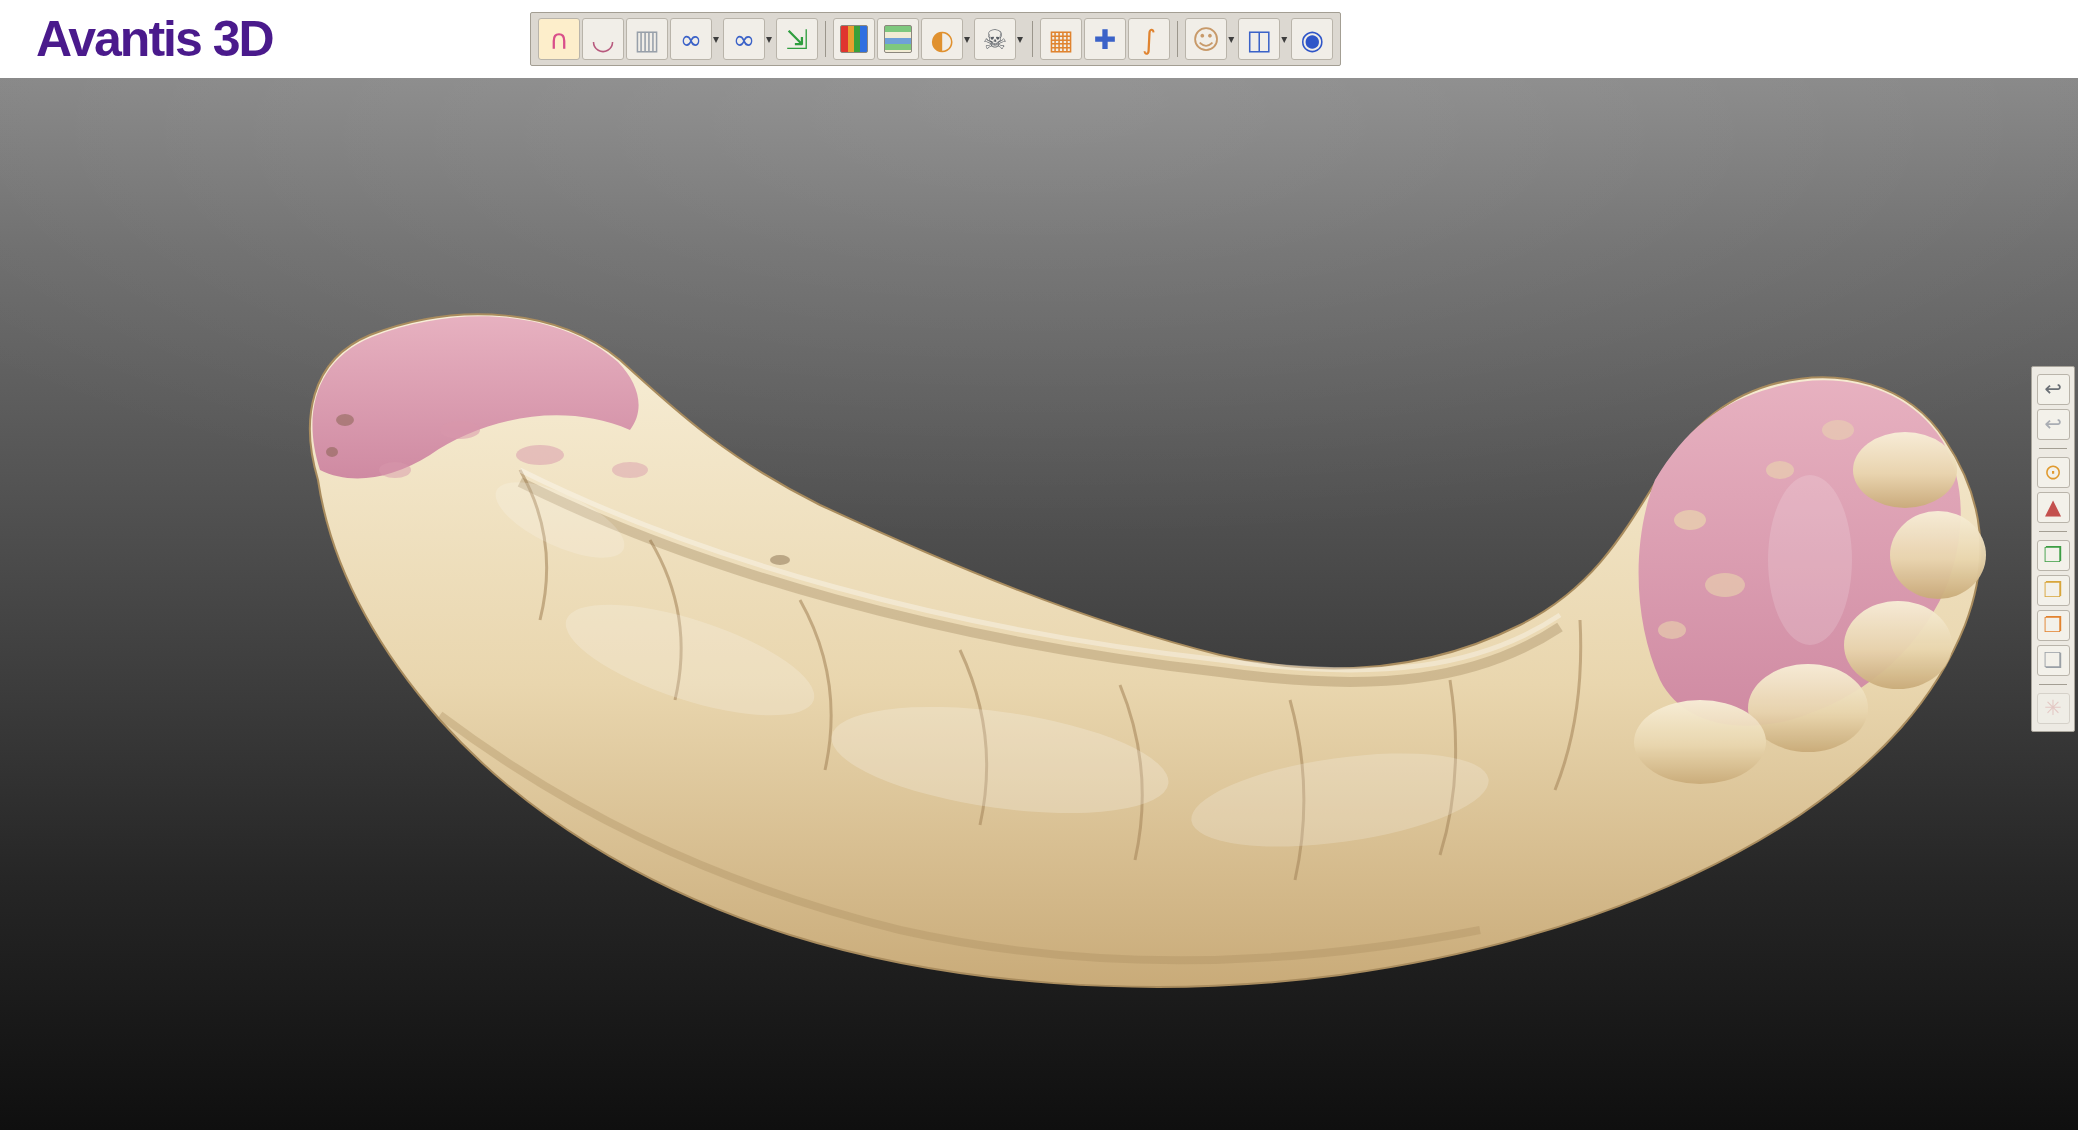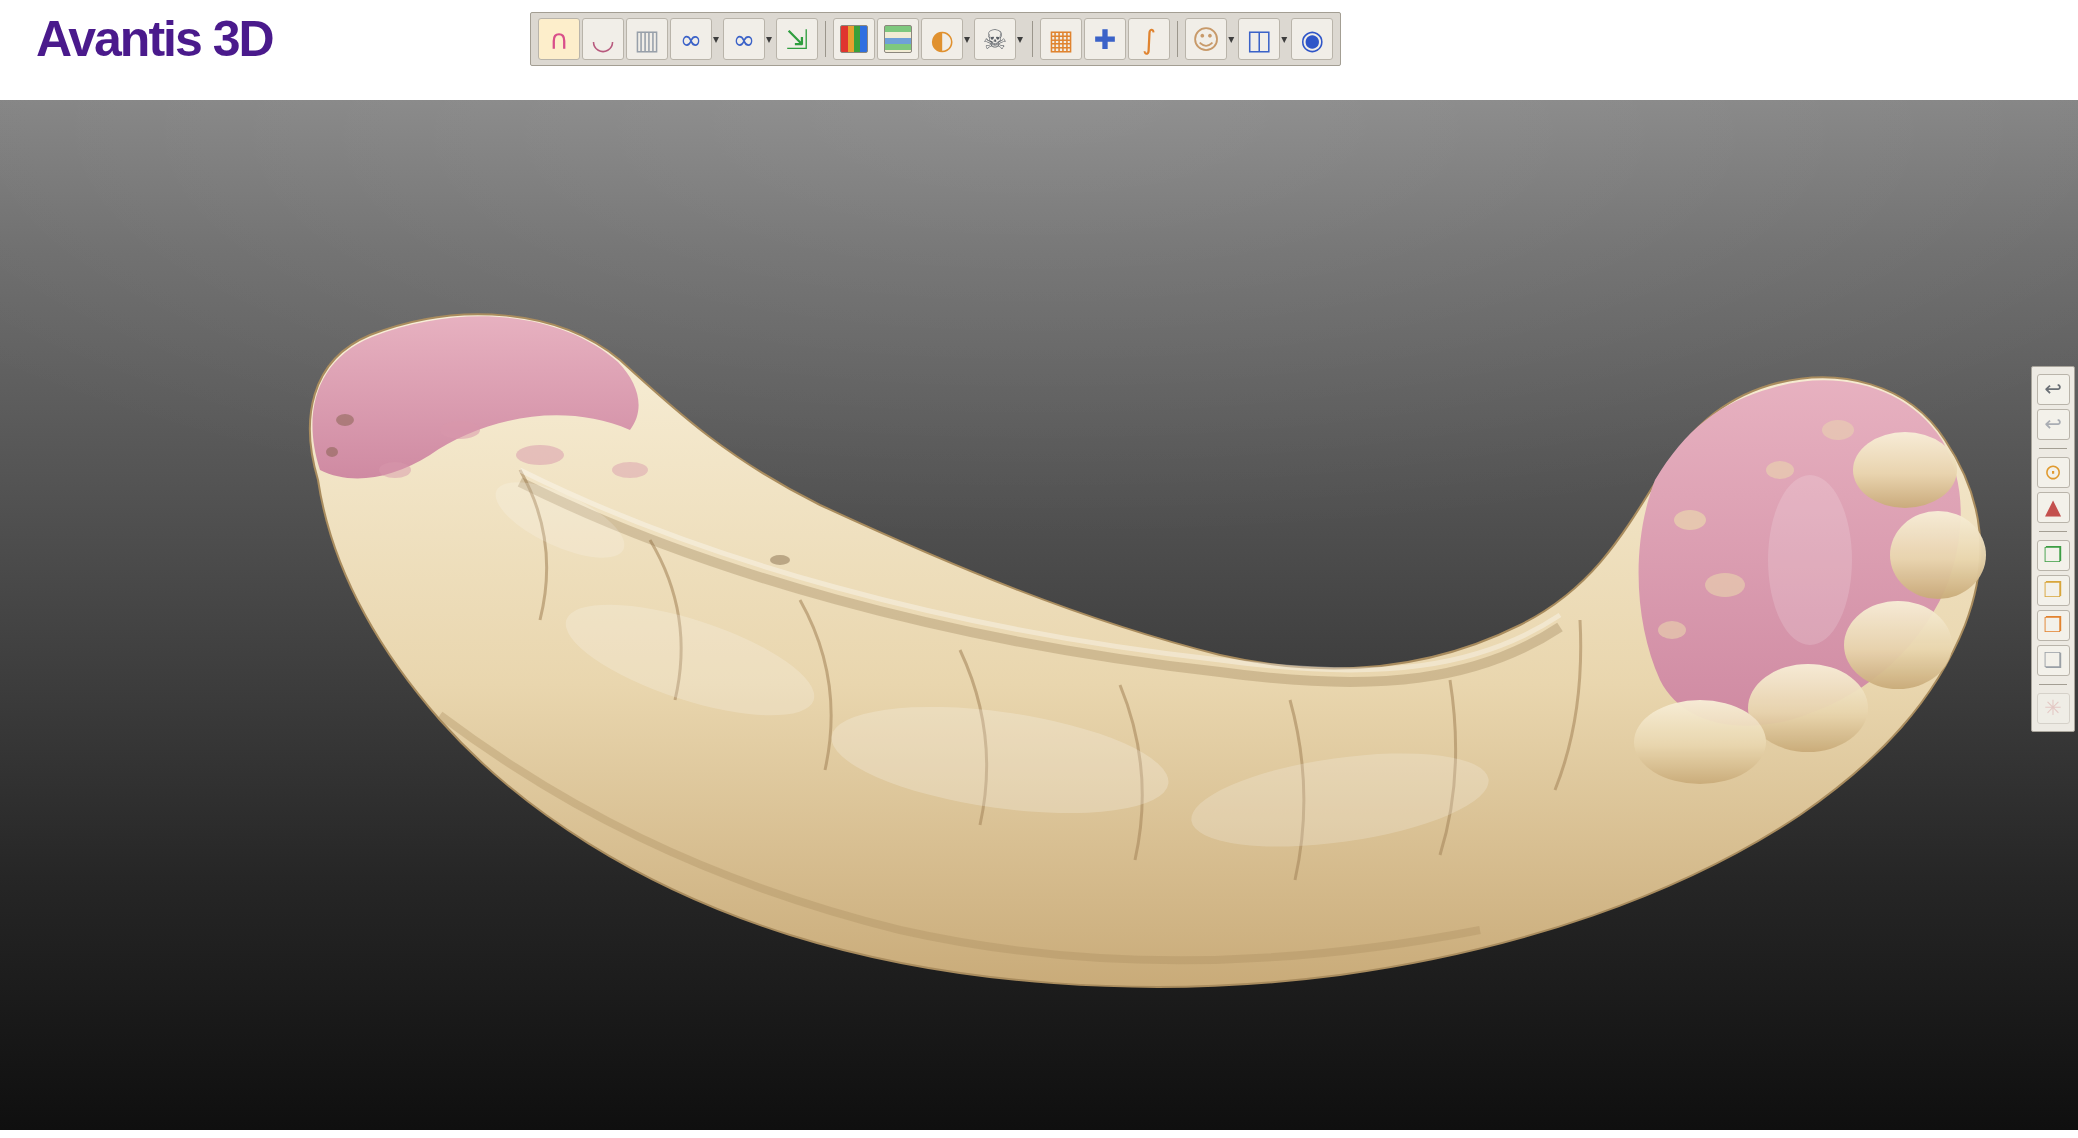--- a/index.html
+++ b/index.html
@@ -1,19 +1,19 @@
 <!DOCTYPE html>
 <html><head>
 <meta charset="utf-8">
 <style>
   html,body{margin:0;padding:0;background:#ffffff;font-family:"Liberation Sans",sans-serif;}
   .page{position:relative;width:2078px;height:1138px;overflow:hidden;background:#ffffff;}
 
   
-  .header{position:absolute;left:0;top:0;width:2078px;height:100px;background:#ffffff;z-index:5;}
+  .header{position:absolute;left:0;top:0;width:2078px;height:78px;background:#ffffff;z-index:5;}
   .logo{position:absolute;left:36px;top:10px;font-size:50px;font-weight:bold;
         letter-spacing:-2px;font-family:"Liberation Sans",sans-serif;}
   .toolbar{position:absolute;left:530px;top:12px;height:54px;display:flex;align-items:center;
            background:#dcd8d1;border:1px solid #a39e93;border-radius:2px;padding:3px 6px;box-sizing:border-box;}
   .tbtn{width:42px;height:42px;margin:0 1px;padding:0;display:inline-flex;align-items:center;justify-content:center;
         background:#f1eee8;border:1px solid #b9b4aa;border-radius:3px;cursor:pointer;
         font-family:"DejaVu Sans",sans-serif;}
   .tbtn .glyph{font-size:27px;line-height:1;}
   .caret{font-size:12px;color:#3d3d3d;margin:0 3px 0 0;cursor:pointer;font-family:"DejaVu Sans",sans-serif;}
   .sep{width:1px;height:36px;background:#9b968c;margin:0 6px;}

